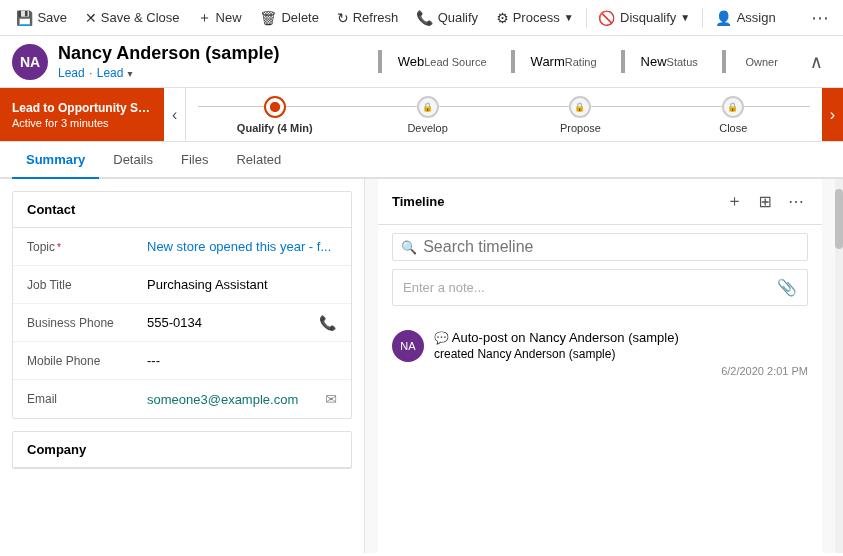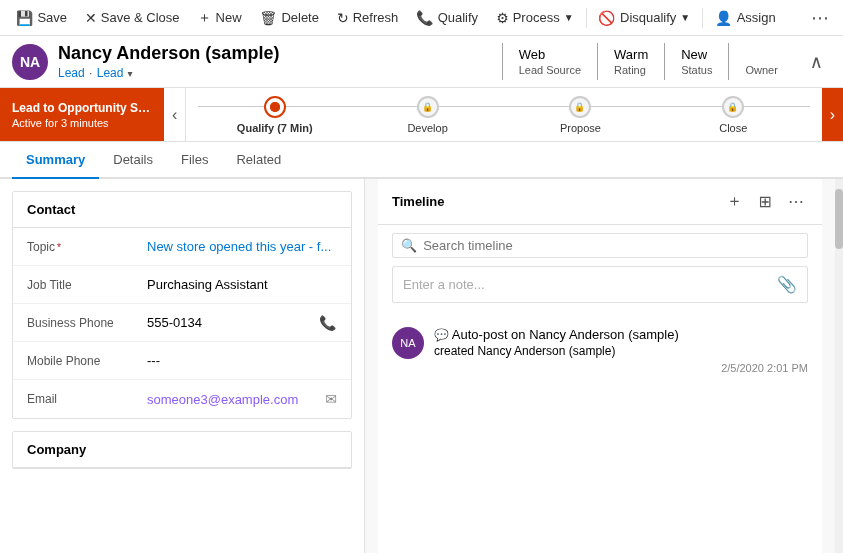--- a/index.html
+++ b/index.html
@@ -28,21 +28,21 @@
       width: 36px; height: 36px; border-radius: 50%; background: #6b2d8b;
       color: #fff; display: flex; align-items: center; justify-content: center;
       font-weight: 600; font-size: 14px; margin-right: 10px; flex-shrink: 0;
     }
     .header-info { flex: 1; }
     .header-name { font-size: 18px; font-weight: 600; color: #000; }
     .header-sub { font-size: 12px; color: #555; display: flex; align-items: center; gap: 4px; margin-top: 2px; }
     .header-sub a { color: #0078d4; text-decoration: none; }
     .chevron-link { color: #555; font-size: 10px; }
     .header-meta { display: flex; align-items: stretch; gap: 0; margin-left: auto; }
-    .meta-item { display: flex; flex-direction: column; padding: 4px 16px; border-left: 1px solid #a3a3a3; }
+    .meta-item { display: flex; flex-direction: row; padding: 4px 16px; border-left: 4px solid #a3a3a3; margin-left: 8px; }
     .meta-value { font-size: 13px; font-weight: 400; color: #000; }
     .meta-label { font-size: 11px; color: #555; margin-top: 2px; }
     .header-collapse { padding: 4px 8px; border: none; background: none; cursor: pointer; font-size: 18px; color: #555; margin-left: 8px; }
 
     
     .stage-bar {
       display: flex; align-items: stretch; background: #fff; border-bottom: 1px solid #e0e0e0;
       height: 54px; position: relative;
     }
     .stage-promo {
@@ -131,21 +131,21 @@
     .timeline-actions { display: flex; gap: 8px; }
     .timeline-action-btn {
       background: none; border: none; cursor: pointer; font-size: 16px; color: #555; padding: 2px 4px;
     }
     .timeline-search {
       margin: 8px 14px;
       display: flex; align-items: center; border: 1px solid #e0e0e0; border-radius: 2px;
       padding: 4px 8px; background: #fff;
     }
     .timeline-search input {
-      border: none; outline: none; font-size: 13px; flex: 1; color: #a16207; background: transparent;
+      border: none; outline: none; font-size: 16px; flex: 1; color: #a16207; background: transparent;
     }
     .timeline-search-icon { color: #888; margin-right: 6px; font-size: 13px; }
     .note-input {
       margin: 0 14px 8px; border: 1px solid #e0e0e0; border-radius: 2px;
       padding: 8px 10px; font-size: 13px; color: #aaa; display: flex; align-items: center;
       cursor: text;
     }
     .note-placeholder { flex: 1; color: #aaa; font-size: 13px; }
     .note-attach { color: #888; font-size: 16px; }
 
@@ -269,21 +269,21 @@
   <div class="stages">
 
     <div class="stage-item" style="position:relative;">
       <div style="display:flex;align-items:center;width:100%;position:relative;">
         <div style="flex:1;height:1px;background:#ccc;"></div>
         <div class="stage-circle active">
           <div style="width:10px;height:10px;border-radius:50%;background:#d83b01;"></div>
         </div>
         <div style="flex:1;height:1px;background:#ccc;"></div>
       </div>
-      <div class="stage-label active">Qualify (7 Min)</div>
+      <div class="stage-label active">Qualify (4 Min)</div>
     </div>
 
     <div class="stage-item" style="position:relative;">
       <div style="display:flex;align-items:center;width:100%;position:relative;">
         <div style="flex:1;height:1px;background:#ccc;"></div>
         <div class="stage-circle locked">
           <span style="font-size:9px;color:#888;">🔒</span>
         </div>
         <div style="flex:1;height:1px;background:#ccc;"></div>
       </div>
@@ -348,21 +348,21 @@
         <div class="field-action">📞</div>
       </div>
 
       <div class="field-row">
         <div class="field-label">Mobile Phone</div>
         <div class="field-value">---</div>
       </div>
 
       <div class="field-row">
         <div class="field-label">Email</div>
-        <div class="field-value" style="color:#8b5cf6;cursor:pointer;">someone3@example.com</div>
+        <div class="field-value" style="color:#0f766e;cursor:pointer;">someone3@example.com</div>
         <div class="field-action">✉</div>
       </div>
     </div>
 
     <div class="section-card" style="margin-bottom:0;">
       <div class="section-title">Company</div>
     </div>
   </div>
 
   <div class="right-panel">
@@ -392,21 +392,21 @@
         </div>
         <div class="timeline-content">
           <div>
             <span style="color:#555;font-size:12px;">💬</span>
             <span>Auto-post on Nancy Anderson (sample)</span>
           </div>
           <div class="timeline-post-sub">
             <span>created</span>
             <span style="color:#000;">Nancy Anderson (sample)</span>
           </div>
-          <div class="timeline-date">2/5/2020 2:01 PM</div>
+          <div class="timeline-date">6/2/2020 2:01 PM</div>
         </div>
       </div>
     </div>
   </div>
 
   <div class="scrollbar-placeholder">
     <div class="scrollbar-thumb"></div>
   </div>
 </div>
 

